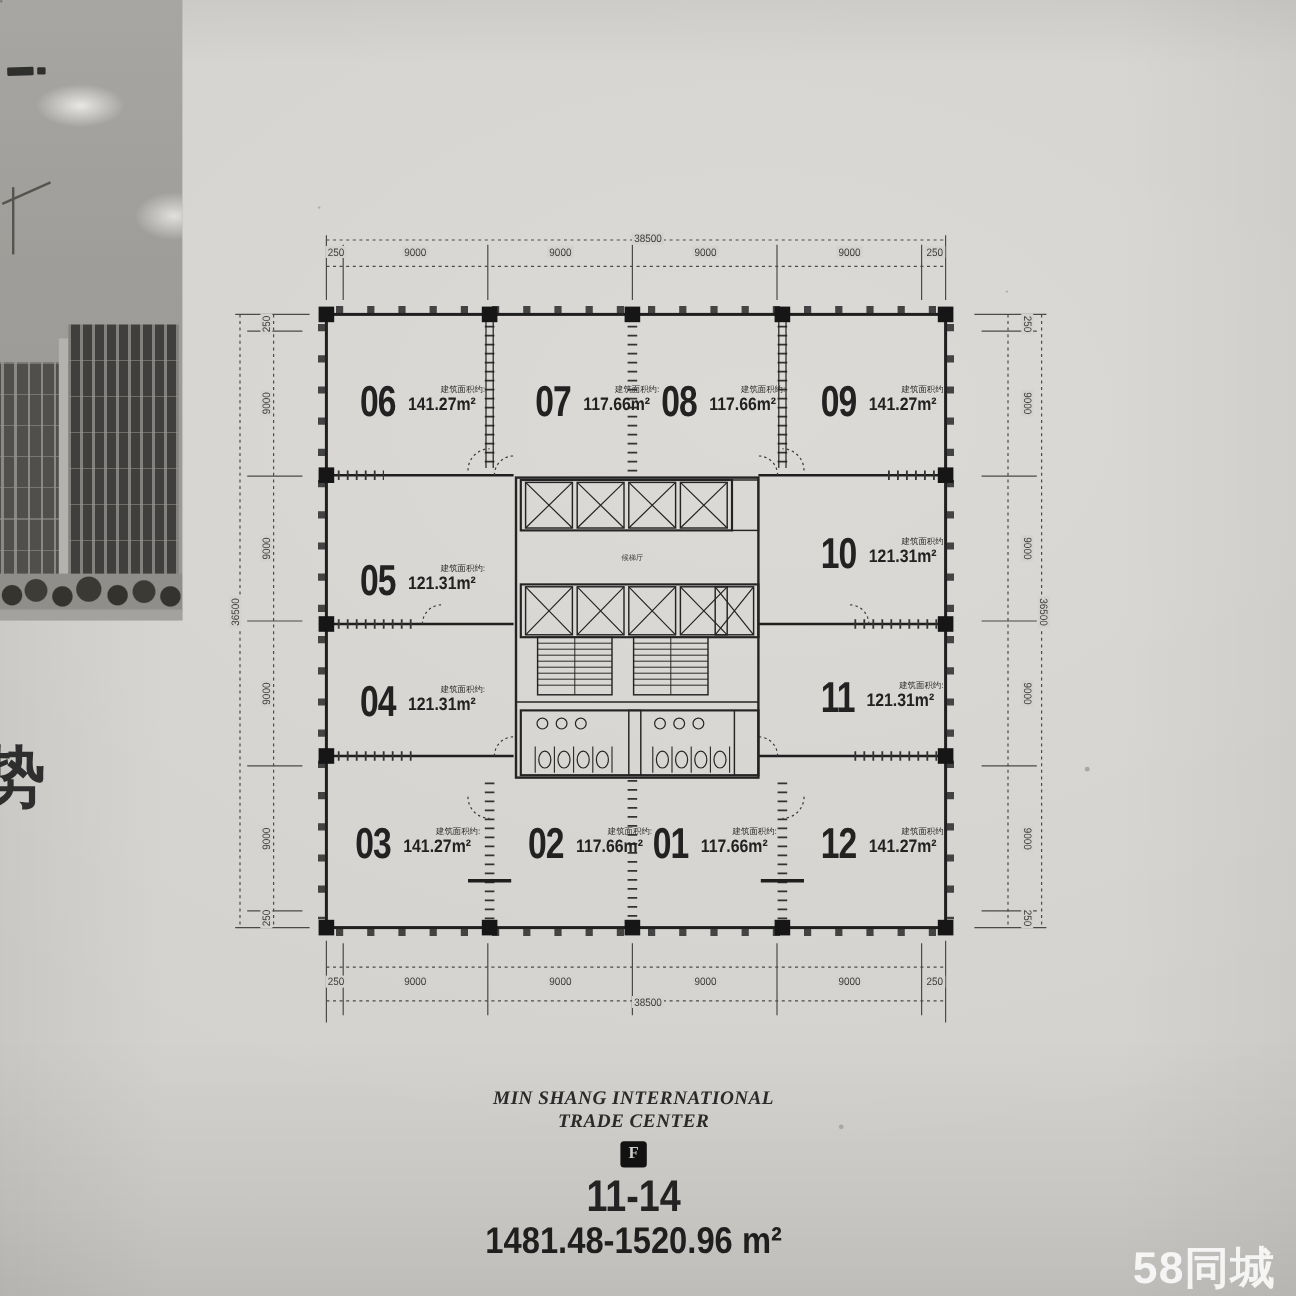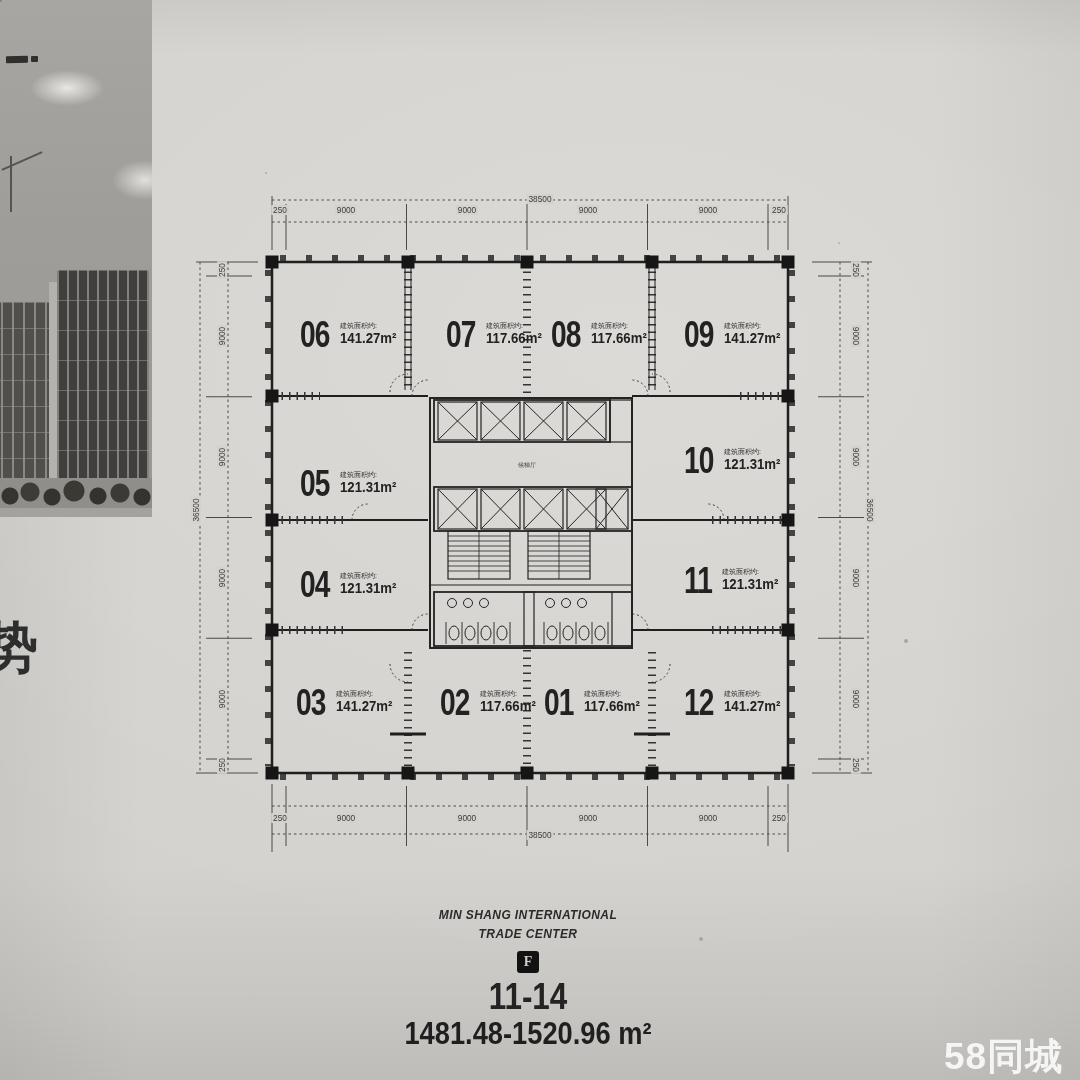--- a/index.html
+++ b/index.html
@@ -41,34 +41,34 @@
   .ground{left:0;top:508px;width:152px;height:9px;background:#a3a29e;}
   .crane-a{left:0;top:160px;width:44px;height:2px;background:#55544f;transform:rotate(-24deg);}
   .crane-b{left:10px;top:156px;width:2px;height:56px;background:#55544f;}
   .smudge{background:#2f2f2d;border-radius:1px;}
   .side-char{left:-16px;top:612px;font-size:54px;font-weight:bold;color:#2e2e2e;
     font-family:"Liberation Sans",sans-serif;}
   
   .unit{display:flex;align-items:flex-start;color:#222;}
   .unit-no{font-weight:bold;font-size:36px;line-height:.95;letter-spacing:-1px;
     transform:scaleX(.78);transform-origin:left top;}
-  .unit-meta{display:flex;flex-direction:column;margin-left:2px;padding-top:4px;}
+  .unit-meta{display:flex;flex-direction:column;margin-left:2px;padding-top:4px;text-align:right;}
   .unit-prefix{font-size:7px;line-height:7px;color:#2c2c2c;white-space:nowrap;}
   .unit-area{font-weight:bold;font-size:15px;line-height:15px;margin-top:1px;
     transform:scaleX(.88);transform-origin:left top;white-space:nowrap;}
   
   .dim{position:absolute;font-size:9px;line-height:10px;color:#3c3c3c;background:#d4d2ce;
     padding:0 2px;white-space:nowrap;transform:translate(-50%,-50%) scale(.92,1);}
   .dim.rl{transform:translate(-50%,-50%) rotate(-90deg) scale(.92,1);}
   .dim.rr{transform:translate(-50%,-50%) rotate(90deg) scale(.92,1);}
   .core-label{font-size:6px;color:#3d3d3d;letter-spacing:0;}
   
   .footer-wrap{left:0;top:906px;width:1056px;text-align:center;}
-  .brand{font-family:Liberation Sans, sans-serif;font-style:italic;font-weight:bold;
-    font-size:12px;line-height:19px;letter-spacing:.4px;color:#2b2b2b;text-align:center;}
+  .brand{font-family:Liberation Serif, serif;font-style:italic;font-weight:bold;
+    font-size:16px;line-height:19px;letter-spacing:.4px;color:#2b2b2b;text-align:center;}
   .logo-box{width:22px;height:22px;margin:7px auto 5px;background:#121212;border-radius:3px;
     display:flex;align-items:center;justify-content:center;
     font-family:"Liberation Serif",serif;font-weight:bold;font-size:14px;color:#cfcdc9;}
   .floors{font-weight:bold;font-size:37px;line-height:38px;color:#232323;
     transform:scaleX(.85);transform-origin:50% 50%;}
   .area-note{font-weight:bold;font-size:13px;margin-top:9px;color:#2b2b2b;}
   .area-range{font-weight:bold;font-size:31px;line-height:34px;color:#1f1f1f;margin-top:1px;
     transform:scaleX(.88);transform-origin:50% 50%;white-space:nowrap;}
   
   .watermark{left:944px;top:1032px;font-size:37px;font-weight:bold;

